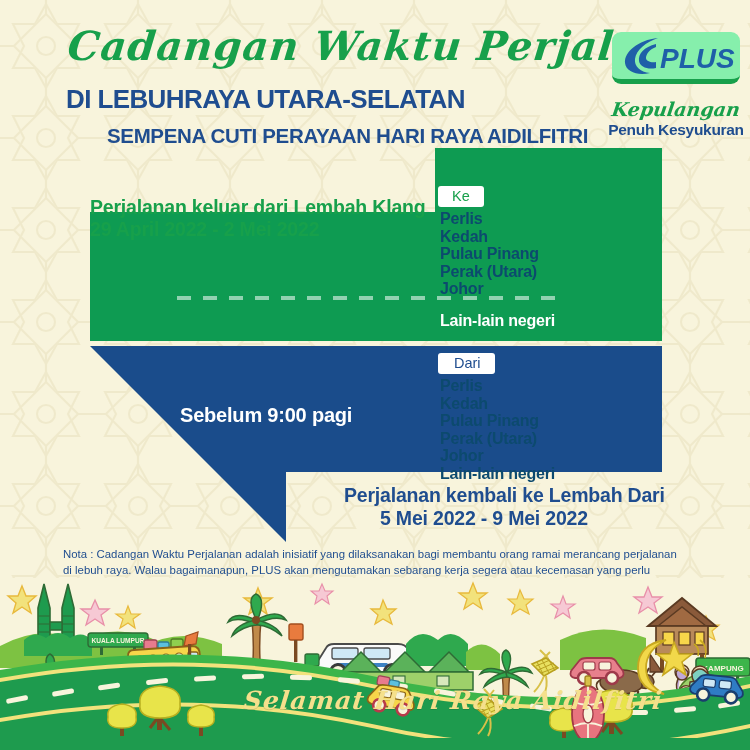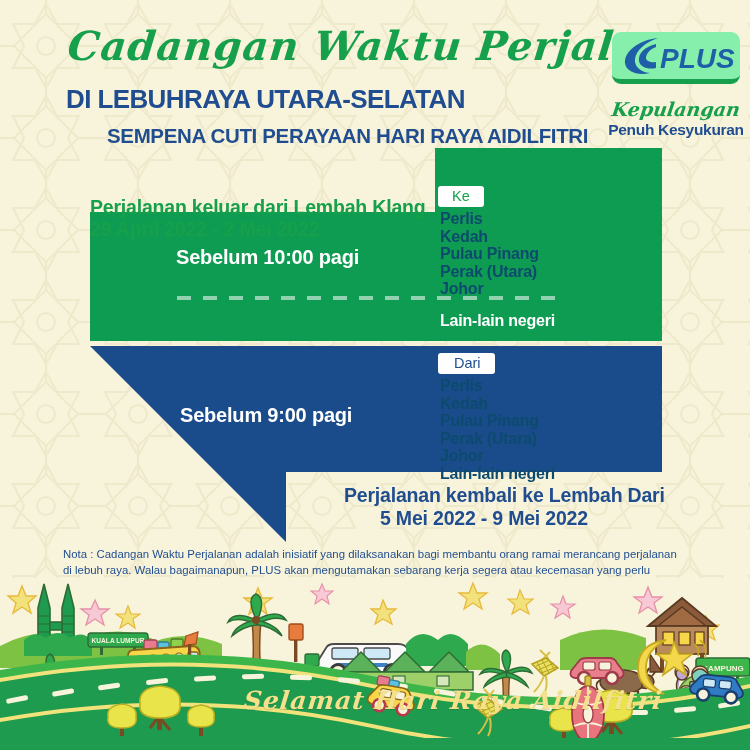--- a/index.html
+++ b/index.html
@@ -196,21 +196,20 @@
   <div class="green-head-line1">Perjalanan keluar dari Lembah Klang</div>
   <div class="green-head-line2">29 April 2022 - 2 Mei 2022</div>
 
   <div class="pill" id="pill-ke">Ke</div>
   <div class="dest-list" id="dest-ke" style="white-space:pre-line;">Perlis
 Kedah
 Pulau Pinang
 Perak (Utara)
 Johor</div>
 
-  <div class="time-label" id="time-before-10">Sebelum 10:00 pagi</div>
   <div id="dash-green"></div>
   <div class="other-label" id="other-green">Lain-lain negeri</div>
 
   <svg id="blue-shape" viewBox="0 0 572 196" xmlns="http://www.w3.org/2000/svg">
     <path d="M0 0 L572 0 L572 126 L196 126 L196 196 Z" fill="#1A4C8B"></path>
   </svg>
 
   <div class="pill" id="pill-dari">Dari</div>
   <div class="dest-list" id="dest-dari" style="white-space:pre-line;">Perlis
 Kedah

